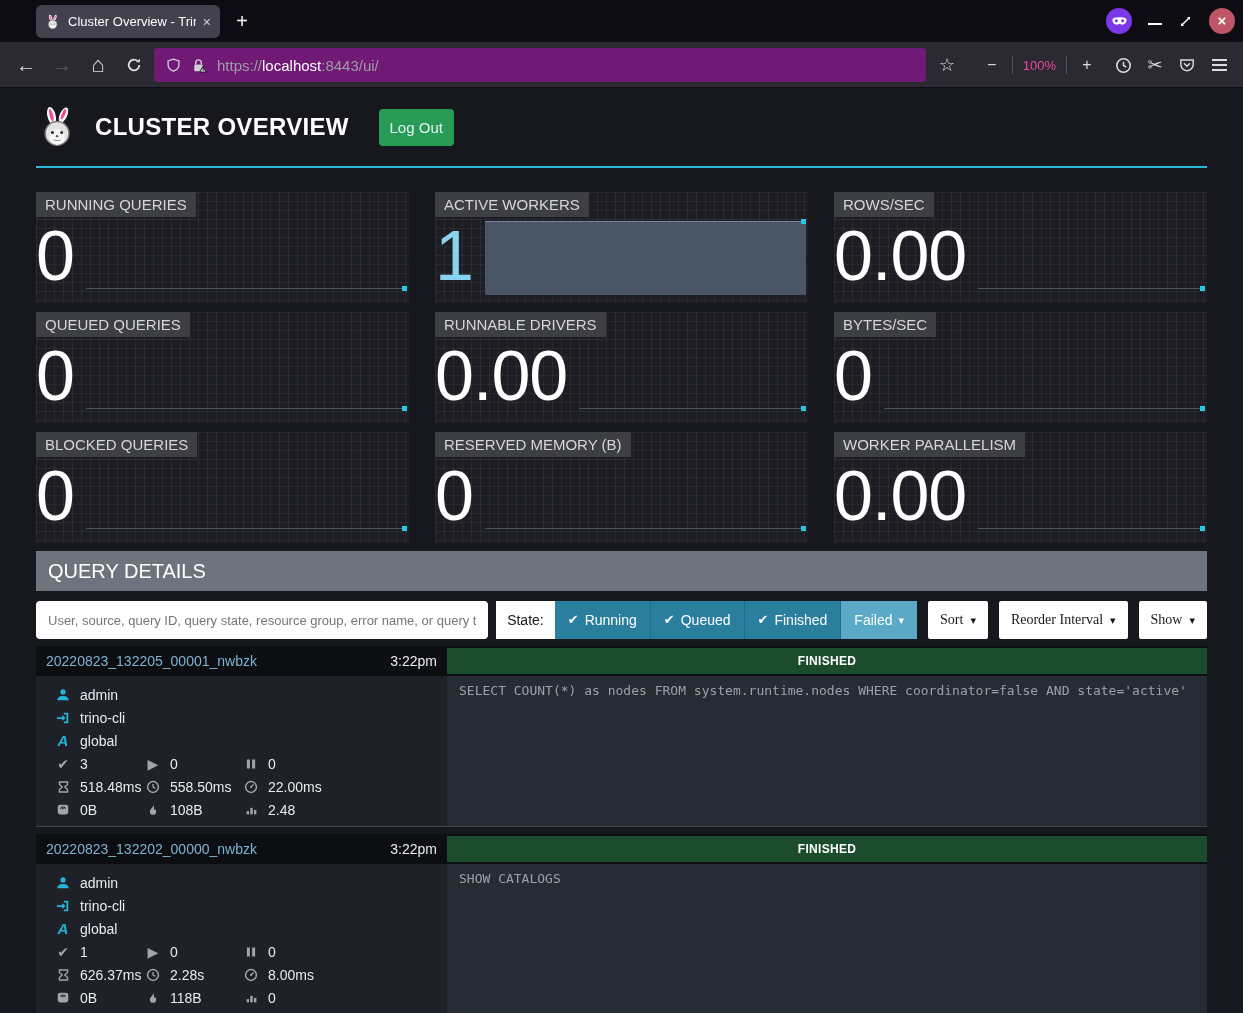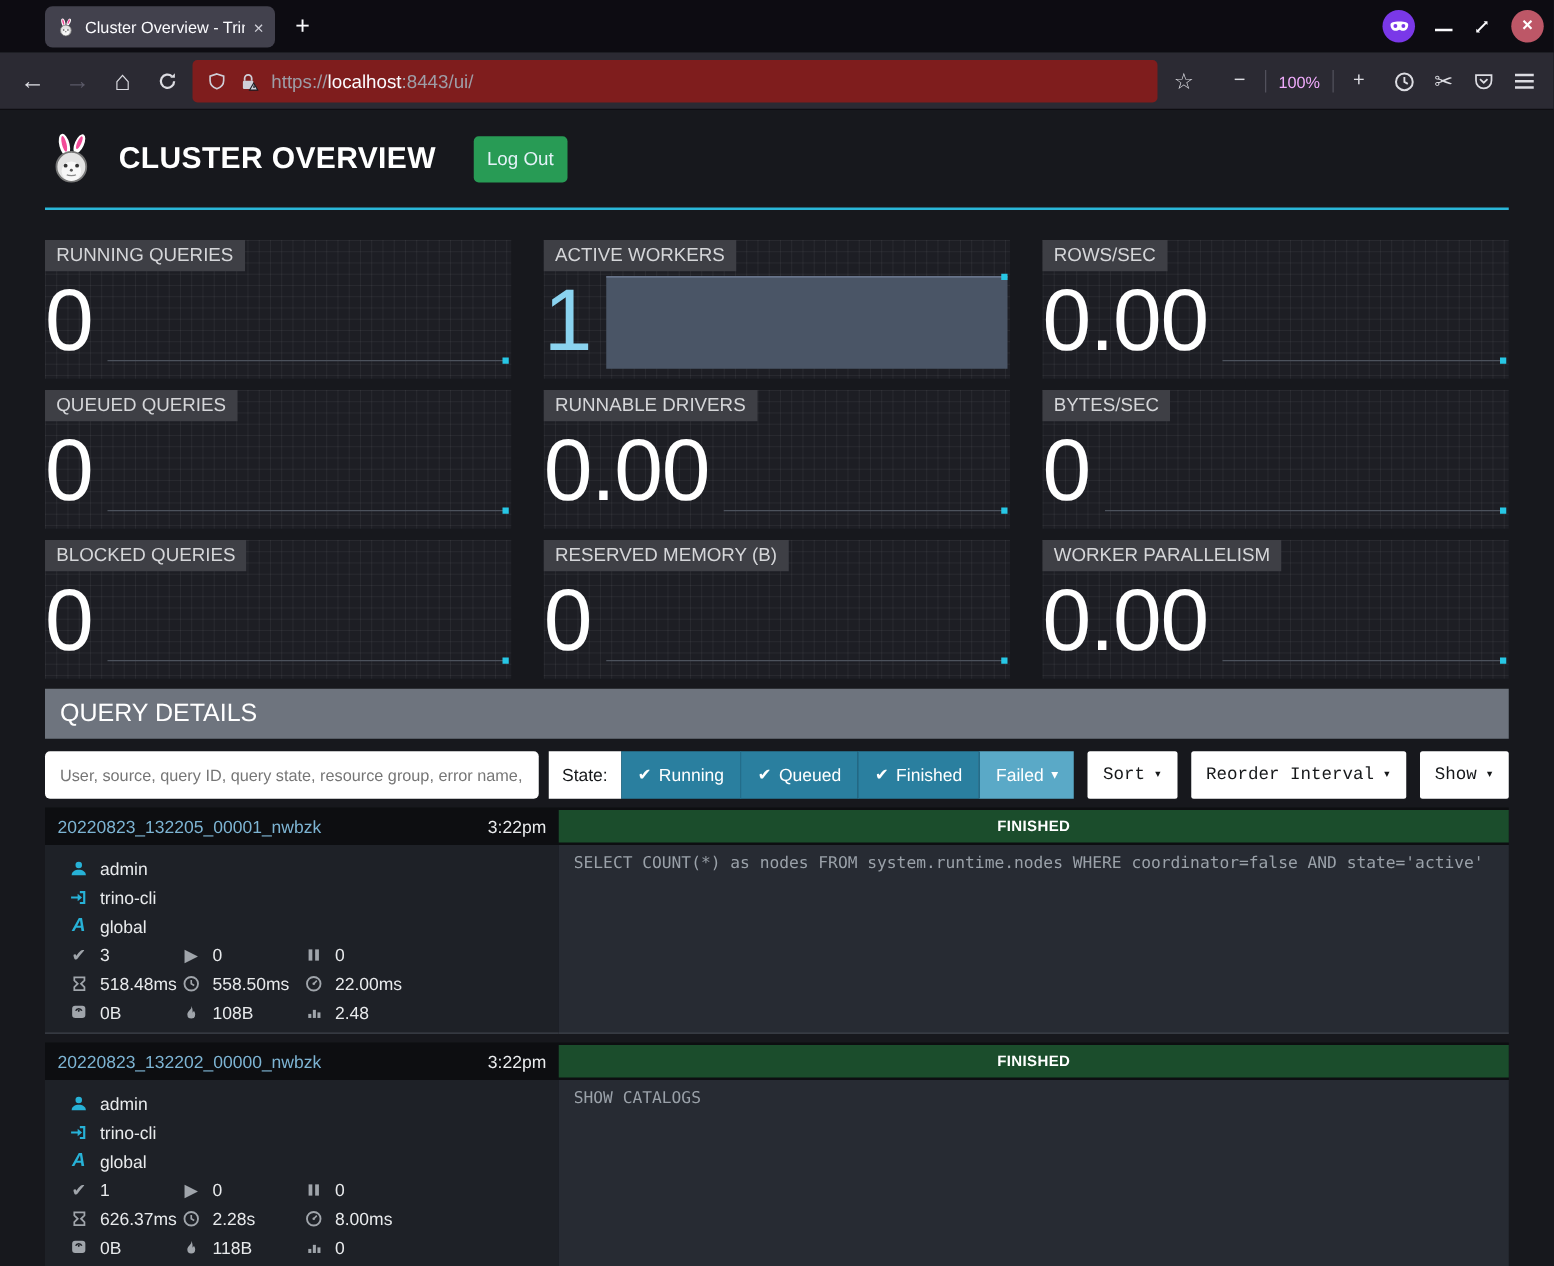--- a/index.html
+++ b/index.html
@@ -27,30 +27,30 @@
   .win-min { width:14px; height:2px; background:#fbfbfe; margin-top:6px; }
   .win-close { width:26px; height:26px; border-radius:50%; background:#bd5767; color:#fff;
     font-size:15px; font-weight:bold; text-align:center; line-height:25px; }
 
   .toolbar { position:relative; height:46px; background:#2b2a33; border-bottom:1px solid #0e0d12; }
   .nav-glyph { position:absolute; top:0; height:46px; display:flex; align-items:center;
     justify-content:center; width:32px; color:#dcdce2; font-size:20px; }
   .nav-glyph.disabled { color:#5a5967; }
   .urlbar {
     position:absolute; left:154px; top:6px; width:772px; height:34px;
-    background:#7f1d1d; border-radius:4px; display:flex; align-items:center;
+    background:#701a75; border-radius:4px; display:flex; align-items:center;
     padding:0 12px; gap:10px; color:#cfcfd8;
   }
   .url-text { font-size:15px; color:#9e9da6; white-space:nowrap; }
   .url-text .host { color:#fbfbfe; }
   .tb-right { position:absolute; top:0; height:46px; display:flex; align-items:center; color:#dcdce2; }
   .tb-btn { width:32px; text-align:center; font-size:16px; color:#dcdce2;
     display:flex; align-items:center; justify-content:center; }
   .tb-sep { width:1px; height:18px; background:#52515c; margin:0 4px; }
-  .zoom-level { font-size:13px; color:#f0abfc; padding:0 6px; }
+  .zoom-level { font-size:13px; color:#ec4899; padding:0 6px; }
   .hamburger { display:flex; flex-direction:column; gap:3px; }
   .hamburger span { display:block; width:15px; height:2px; background:#dcdce2; }
 
   
   .page { height:925px; padding:0 36px; background:#17181d; }
 
   .site-header { height:80px; display:flex; align-items:center; border-bottom:2px solid #2ab6d8; }
   .page-title { font-size:24px; color:#fff; margin-left:15px; letter-spacing:.3px; }
   .header-meta { margin-left:auto; display:flex; gap:30px; align-items:flex-start; }
   .meta-label { font-size:11px; color:#8b8e95; letter-spacing:.5px; }
@@ -90,21 +90,21 @@
     font-size:13px; font-family:inherit; color:#333; }
   .qd-search::placeholder { color:#767676; }
   .state-group { display:flex; margin-left:8px; }
   .state-label { background:#fff; color:#16181a; padding:0 11px; line-height:38px; font-size:14px; }
   .state-btn { background:#2a7f9f; color:#fff; font-size:14px; padding:0 13px; line-height:38px;
     display:flex; align-items:center; gap:6px; border-left:1px solid #236d8a; cursor:default; }
   .state-btn .chk { font-size:13px; }
   .state-btn.failed { background:#5aa9c7; }
   .white-btn { background:#fff; color:#16181a; font-size:14px; padding:0 12px; line-height:38px;
     border-radius:2px; margin-left:11px; display:flex; align-items:center; gap:7px; border:none;
-    font-family:Liberation Mono, monospace; }
+    font-family:Liberation Serif, serif; }
   .caret { font-size:11px; }
 
   
   .query-row { margin-top:7px; display:grid; grid-template-columns:411px 1fr; grid-template-rows:30px auto; }
   .q-id-bar { background:#0d0e11; display:flex; align-items:center; padding:0 10px;gap:10px; }
   .q-id { color:#7db4d3; font-size:14px; }
   .q-time { margin-left:auto; color:#ebedef; font-size:14px; }
   .q-status-bar { background:#0d0e11; padding:2px 0; }
   .q-status { height:100%; background:#1b4d2c; color:#fff; font-size:12px; font-weight:bold;
     letter-spacing:.3px; display:flex; align-items:center; justify-content:center; }

